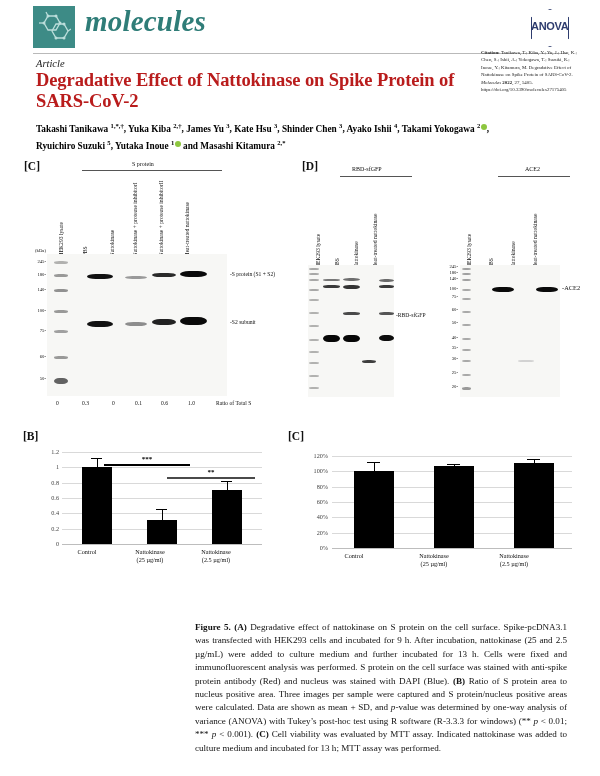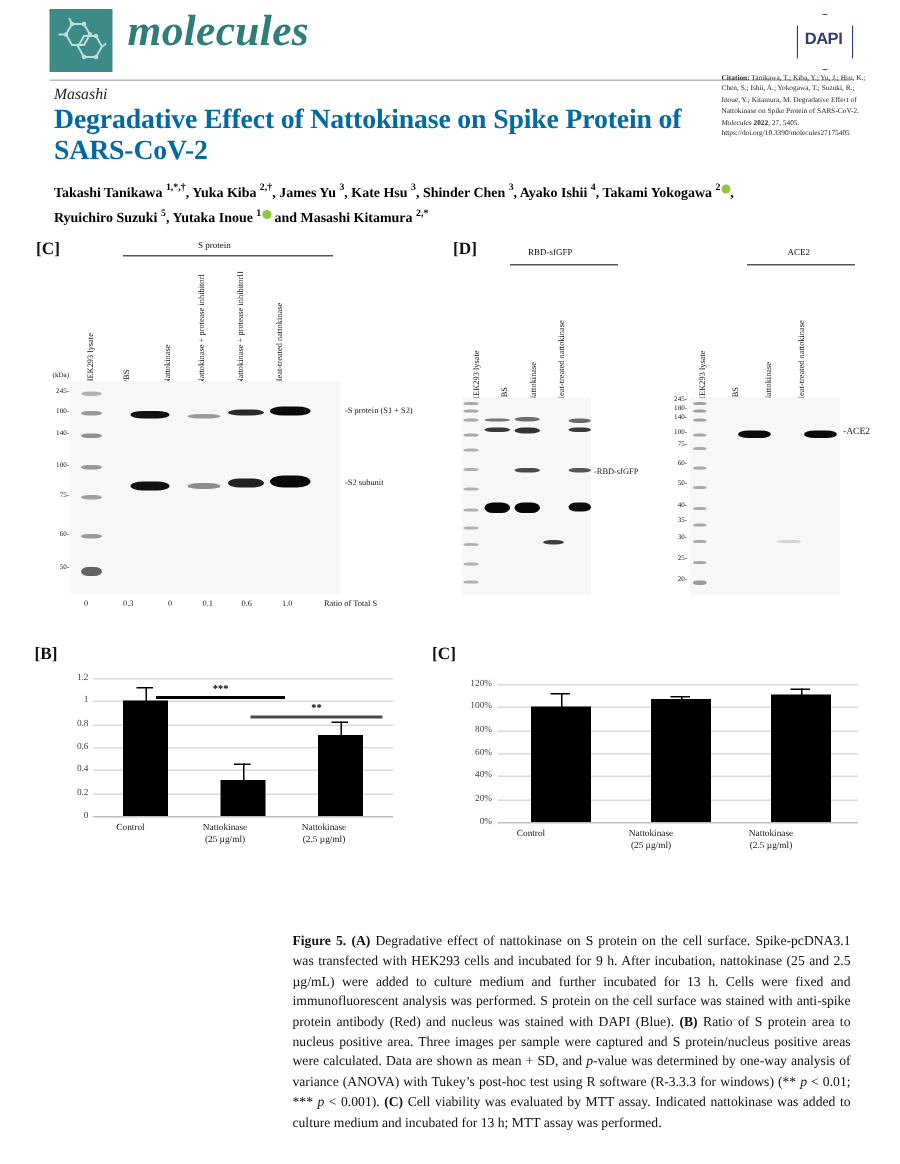--- a/index.html
+++ b/index.html
@@ -18,21 +18,21 @@
              background:#ffffff;border:1.4px solid #2e3c6e;
              clip-path:polygon(50% 0%,100% 22%,100% 78%,50% 100%,0% 78%,0% 22%);}
   .mdpi .txt{position:absolute;left:0;top:11px;width:36px;text-align:center;
              font-family:"Liberation Sans",sans-serif;font-weight:700;font-size:11px;
              color:#2e3c6e;letter-spacing:-.3px;}
   .hdr-rule{position:absolute;left:33px;top:53px;width:534px;height:1px;background:#b9b9b9;}
 
   
   .kicker{position:absolute;left:36px;top:58px;font-style:italic;font-size:10.5px;color:#222;}
   .title{position:absolute;left:36px;top:70px;width:430px;font-size:18.5px;line-height:21px;
-         font-weight:700;color:#0369a1;letter-spacing:-.1px;}
+         font-weight:700;color:#b91c1c;letter-spacing:-.1px;}
   .authors{position:absolute;left:36px;top:119px;width:468px;font-size:9.3px;line-height:13px;
            font-weight:700;color:#000;}
   .authors sup{font-size:6.6px;font-weight:700;}
   .oid{display:inline-block;width:6px;height:6px;border-radius:50%;background:#8dc63f;
        vertical-align:2px;margin-left:.5px;}
   .cite{position:absolute;left:481px;top:49px;width:96px;font-size:4.9px;line-height:7.4px;
         color:#222;text-align:left;}
   .cite b{font-weight:700;}
   .cite i{font-style:italic;}
 
@@ -95,26 +95,26 @@
             <circle cx="7" cy="13" r="1.5"></circle>
           <circle cx="27" cy="14" r="1.5"></circle>
             <circle cx="27" cy="28" r="1.5"></circle>
           <circle cx="19" cy="28" r="1.5"></circle>
         </g>
       </svg>
     </div>
     <div class="logo-word">molecules</div>
     <div class="mdpi">
       <div class="hex"></div>
-      <div class="txt">DAPI</div>
+      <div class="txt">ANOVA</div>
     </div>
   </div>
   <div class="hdr-rule"></div>
 
-  <div class="kicker">Masashi</div>
+  <div class="kicker">Article</div>
   <div class="title">Degradative Effect of Nattokinase on Spike Protein of SARS-CoV-2</div>
 
   <div class="authors">
     <span>Takashi Tanikawa <sup>1,*,†</sup>, Yuka Kiba <sup>2,†</sup>, James Yu <sup>3</sup>, Kate Hsu <sup>3</sup>, Shinder Chen <sup>3</sup>, Ayako Ishii <sup>4</sup>, Takami Yokogawa <sup>2</sup><span class="oid"></span>,
     Ryuichiro Suzuki <sup>5</sup>, Yutaka Inoue <sup>1</sup><span class="oid"></span> and Masashi Kitamura <sup>2,*</sup></span>
   </div>
 
   <div class="cite">
     <b>Citation:</b> Tanikawa, T.; Kiba, Y.; Yu, J.; Hsu, K.; Chen, S.; Ishii, A.; Yokogawa, T.; Suzuki, R.; Inoue, Y.; Kitamura, M. Degradative Effect of Nattokinase on Spike Protein of SARS-CoV-2. <i>Molecules</i> <b>2022</b>, 27, 5405. https://doi.org/10.3390/molecules27175405
   </div>

